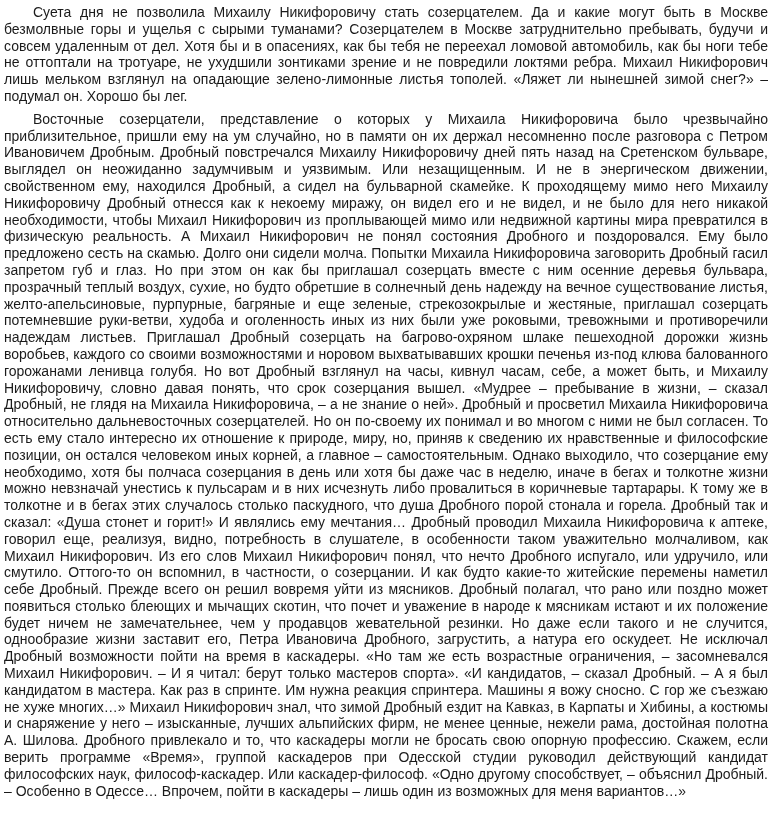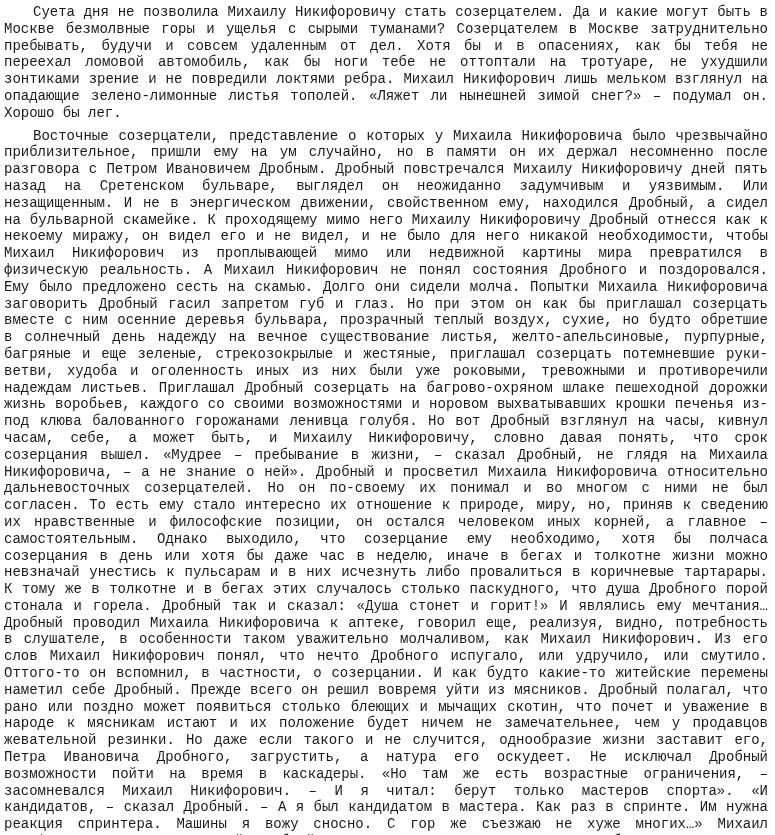--- a/index.html
+++ b/index.html
@@ -11,21 +11,21 @@
     height: 835px;
     background: #ffffff;
     overflow: hidden;
   }
   .page {
     box-sizing: border-box;
     width: 775px;
     height: 835px;
     padding: 4px 7px 4px 4px;
     overflow: hidden;
-    font-family: Liberation Mono, monospace;
+    font-family: Liberation Sans, sans-serif;
     font-size: 14px;
     line-height: 16.8px;
     color: #1a1a1a;
     text-align: justify;
     text-justify: inter-word;
   }
   .page p {
     margin: 0 0 6px 0;
     text-indent: 29px;
   }

